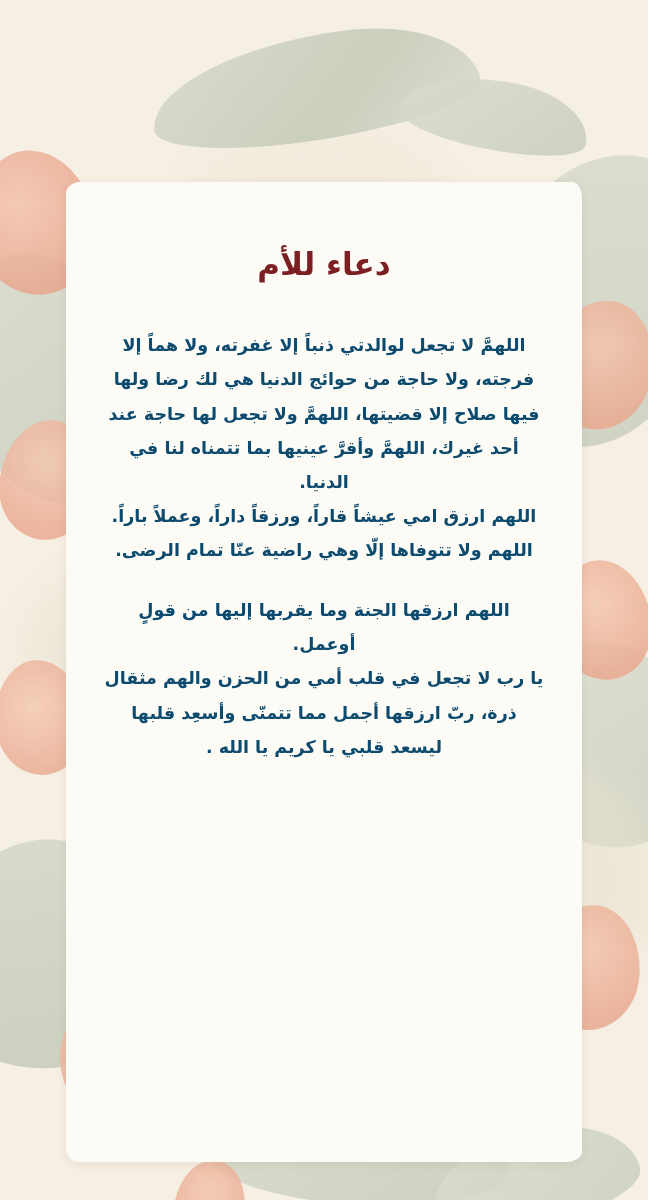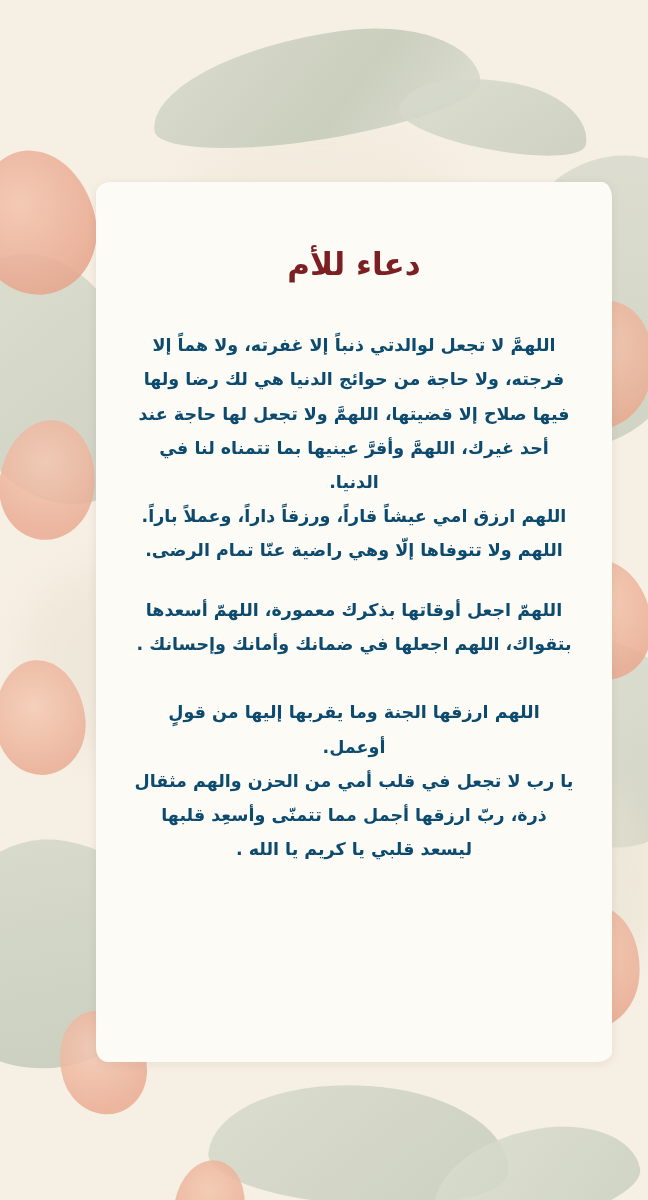--- a/index.html
+++ b/index.html
@@ -137,26 +137,25 @@
   .wash-1 { width: 260px; height: 200px; left: 20px; top: 560px; background: #e9e3d4; }
   .wash-2 { width: 300px; height: 240px; left: 360px; top: 760px; background: #e7e2d2; }
   .wash-3 { width: 280px; height: 210px; left: 180px; top: 120px; background: #efe9db; }
 
   
   .card {
     position: absolute;
     left: 66px;
     top: 182px;
     width: 516px;
-    height: 880px;
+    height: 980px;
     background: #fdfbf6;
     box-shadow: 0 2px 10px rgba(120, 110, 95, .12);
     border-radius: 14px 10px 16px 12px / 12px 16px 10px 14px;
     padding: 0;
-    margin-left: 30px;
   }
   
   .card::before {
     content: "";
     position: absolute;
     left: -3px; right: -3px; top: -2px; bottom: -2px;
     background: #fdfbf6;
     border-radius: 18px 12px 20px 14px / 14px 20px 12px 18px;
     z-index: -1;
     opacity: .9;
@@ -223,19 +222,18 @@
     <div class="petal petal-7"></div>
     <div class="petal petal-8"></div>
   </div>
 
   <div class="card">
     <div class="card-inner">
       <h1 class="title">دعاء للأم</h1>
       <p class="para">اللهمَّ لا تجعل لوالدتي ذنباً إلا غفرته، ولا هماً إلا فرجته، ولا حاجة من حوائج الدنيا هي لك رضا ولها فيها صلاح إلا قضيتها، اللهمَّ ولا تجعل لها حاجة عند أحد غيرك، اللهمَّ وأقرَّ عينيها بما تتمناه لنا في الدنيا.
 اللهم ارزق امي عيشاً قاراً، ورزقاً داراً، وعملاً باراً.
 اللهم ولا تتوفاها إلّا وهي راضية عنّا تمام الرضى.</p>
-      <p class="para gap-lg">اللهمّ اجعل أوقاتها بذكرك معمورة، اللهمّ أسعدها بتقواك، اللهم اجعلها في ضمانك وأمانك وإحسانك .</p>
       <p class="para gap-lg">اللهم ارزقها الجنة وما يقربها إليها من قولٍ أوعمل.
 يا رب لا تجعل في قلب أمي من الحزن والهم مثقال ذرة، ربّ ارزقها أجمل مما تتمنّى وأسعِد قلبها ليسعد قلبي يا كريم يا الله .</p>
     </div>
   </div>
 
 </div>
 
 </body></html>

